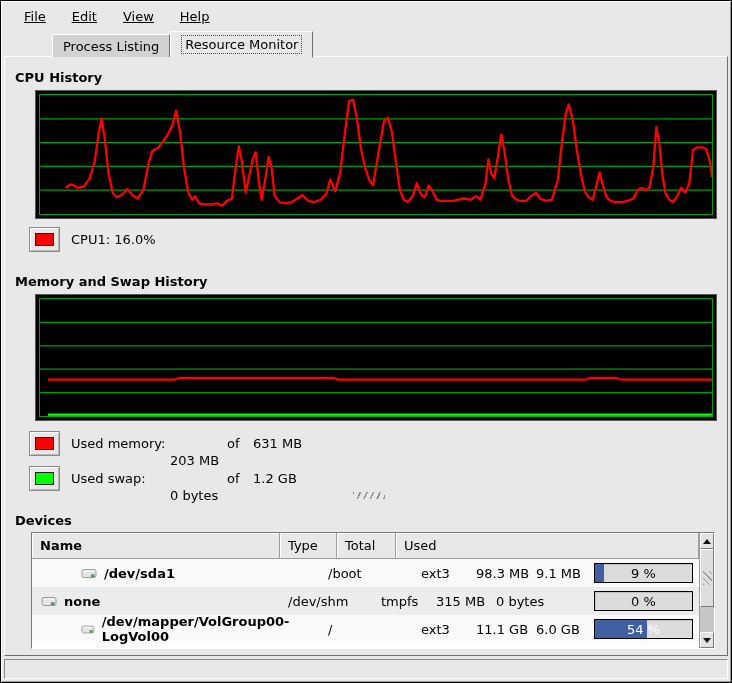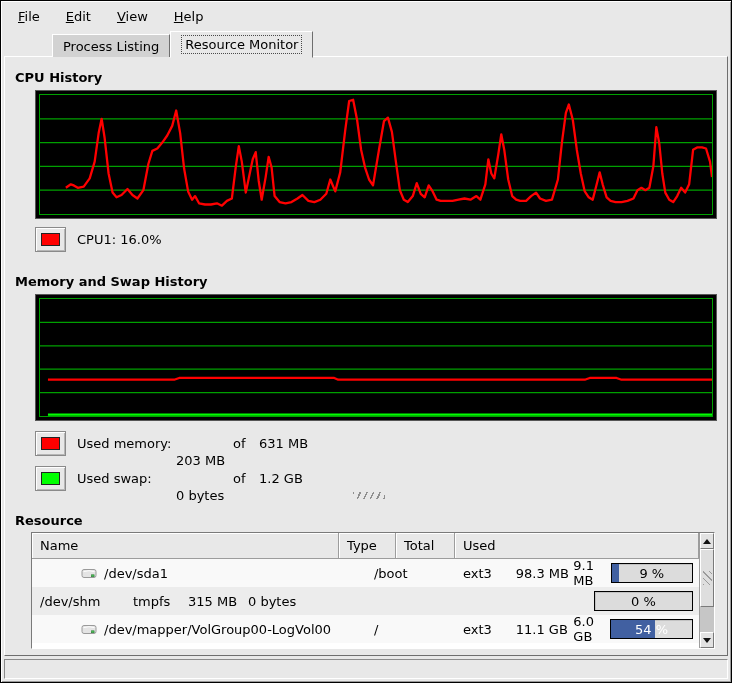--- a/index.html
+++ b/index.html
@@ -5,21 +5,21 @@
   html,body{margin:0;padding:0;background:#555;}
   *{box-sizing:border-box;}
   .window{
     position:relative;width:732px;height:683px;background:#e8e8e8;
     border:1px solid #000;
     box-shadow:inset 1px 1px 0 #fff, inset -1px -1px 0 #9a9a9a;
     font-family:"DejaVu Sans","Liberation Sans",sans-serif;font-size:13px;color:#000;
     overflow:hidden;
   }
   
-  .menubar{position:absolute;top:2px;left:2px;right:2px;height:27px;display:flex;align-items:center;padding-left:2px;}
+  .menubar{position:absolute;top:2px;left:2px;right:2px;height:27px;display:flex;align-items:center;padding-left:8px;text-decoration:underline;}
   .menu-item{display:inline-block;padding:4px 13px;cursor:default;}
   .menu-item::first-letter{text-decoration:underline;}
   
   .tabstrip{position:absolute;top:29px;left:3px;right:3px;height:27px;display:flex;align-items:flex-end;z-index:3;}
   .tab{display:flex;align-items:center;justify-content:center;cursor:default;}
   .tab.inactive{
     height:23px;padding:0 10px;background:#d2d2d2;
     border:1px solid;border-color:#fff #6e6e6e #9a9a9a #fff;border-bottom:none;margin-left:48px;
   }
   .tab.active{
@@ -34,21 +34,21 @@
     border:1px solid;border-color:#fff #6e6e6e #6e6e6e #fff;z-index:2;
   }
   .section-title{position:absolute;left:10px;font-weight:bold;font-size:13px;}
   
   .chart-frame{
     position:absolute;left:30px;width:682px;background:#000;
     border:1px solid #565656;padding:3px;
   }
   .chart-frame svg{display:block;width:100%;height:100%;border:1px solid #00a000;}
   
-  .legend-row{position:absolute;left:30px;display:flex;align-items:center;height:26px;}
+  .legend-row{position:absolute;left:24px;display:flex;align-items:center;height:26px;}
   .swatch-btn{
     width:31px;height:25px;background:#e8e8e8;border:1px solid #8a8a8a;
     box-shadow:inset 1px 1px 0 #fff, inset -1px -1px 0 #b6b6b6;
     display:flex;align-items:center;justify-content:center;margin-right:11px;cursor:default;
   }
   .swatch{width:19px;height:13px;border:1px solid #222;}
   .legend-label{width:99px;}
   .legend-value{width:57px;margin-top:35px;}
   .legend-of{width:26px;}
   
@@ -62,21 +62,21 @@
     position:absolute;left:26px;top:475px;width:684px;height:117px;background:#fff;
     border:1px solid;border-color:#7a7a7a #fff #fff #7a7a7a;
     display:flex;
   }
   .table-main{flex:1;display:flex;flex-direction:column;overflow:hidden;}
   .thead{display:flex;height:26px;}
   .th{
     background:#e8e8e8;border-right:1px solid #9c9c9c;border-bottom:1px solid #9c9c9c;
     box-shadow:inset 1px 1px 0 #fff;display:flex;align-items:center;padding-left:8px;cursor:default;
   }
-  .col-name{width:307px;}
+  .col-name{width:248px;font-weight:bold;}
   .col-dir{width:96px;}
   .col-type{width:57px;}
   .col-total{width:59px;}
   .col-used{flex:1;}
   .tr{display:flex;height:28px;align-items:center;}
   .tr.odd{background:#f9f9f9;padding-left:40px;}
   .tr.even{background:#ececec;}
   .td{display:flex;align-items:center;height:100%;}
   .td.col-name{padding-left:9px;gap:7px;}
   .td.col-dir{padding-left:8px;}
@@ -177,21 +177,21 @@
         <div class="swatch" id="sw-swap" style="background: rgb(0, 255, 0);"></div>
       </div>
       <span class="legend-label">Used swap:</span>
       <span class="legend-value">0 bytes</span>
       <span class="legend-of">of</span>
       <span>1.2 GB</span>
     </div>
 
     <div class="paned-grip"></div>
 
-    <div class="section-title" style="top:456px;">Resource</div>
+    <div class="section-title" style="top:456px;">Devices</div>
 
     <div class="table-wrap">
       <div class="table-main">
         <div class="thead">
           <div class="th col-name">
               <span>Name</span>
             </div>
           <div class="th col-type">
               <span>Type</span>
             </div>
@@ -224,20 +224,28 @@
           <div class="td col-used">
             <span>9.1 MB</span>
             <div class="pbar">
               <div class="pb-fill" style="width: 9%; background: rgb(65, 96, 161);"></div>
               <div class="pb-label">9 %</div>
             </div>
           </div>
         </div>
 
         <div class="tr even">
+          <div class="td col-name">
+            <svg width="16" height="13" viewBox="0 0 16 13">
+                <rect x="1" y="2.5" width="14" height="8" rx="2" fill="#e4e4e4" stroke="#9a9a9a"></rect>
+                <path d="M2.5 4.6 q5.5 -1.8 11 0" stroke="#fdfdfd" fill="none"></path>
+                <rect x="10.5" y="7.8" width="2.6" height="1.9" fill="#46c455" stroke="#2a7b33" stroke-width="0.6"></rect>
+              </svg>
+            <span>none</span>
+          </div>
           <div class="td col-dir">
               <span>/dev/shm</span>
             </div>
           <div class="td col-type">
               <span>tmpfs</span>
             </div>
           <div class="td col-total">
               <span>315 MB</span>
             </div>
           <div class="td col-used">

